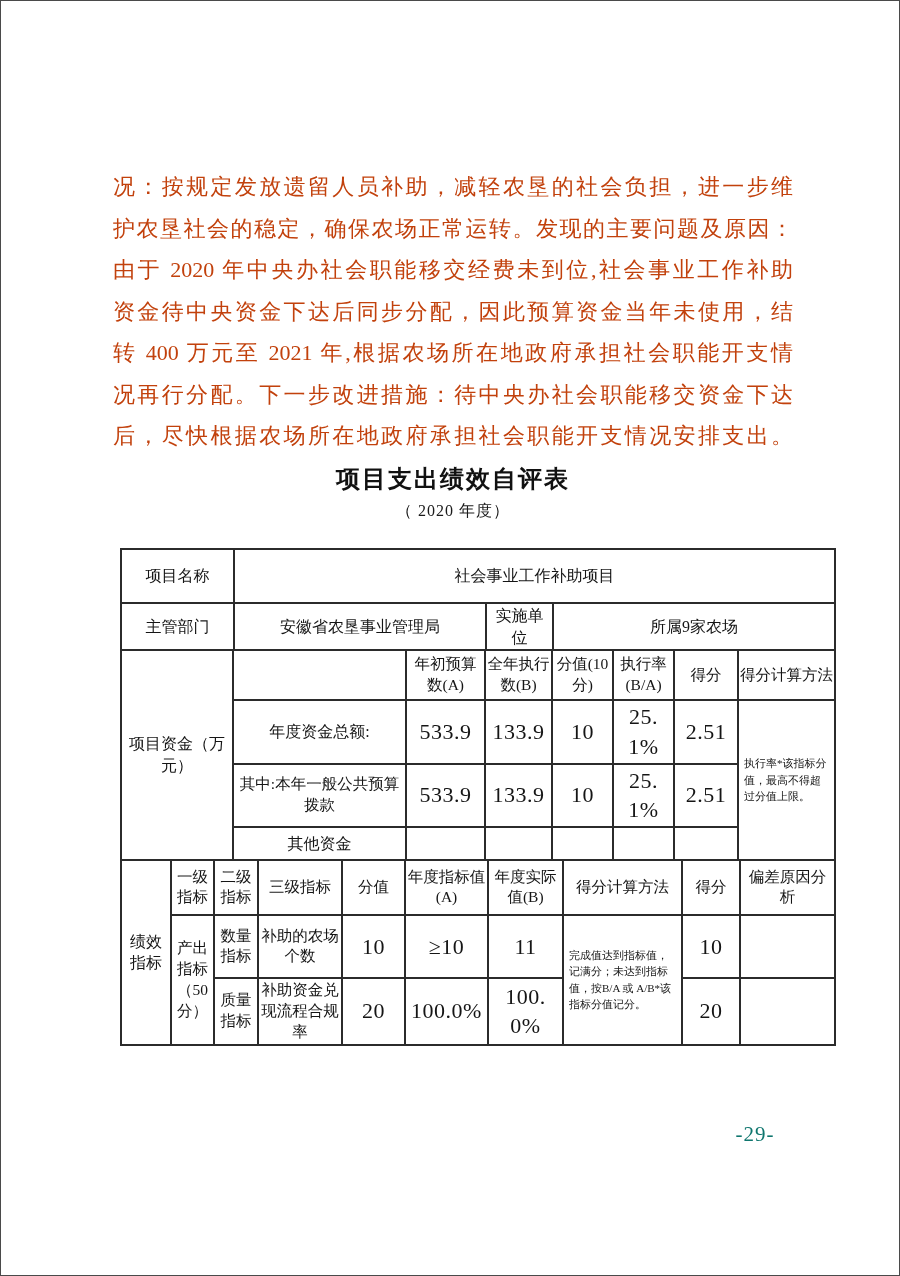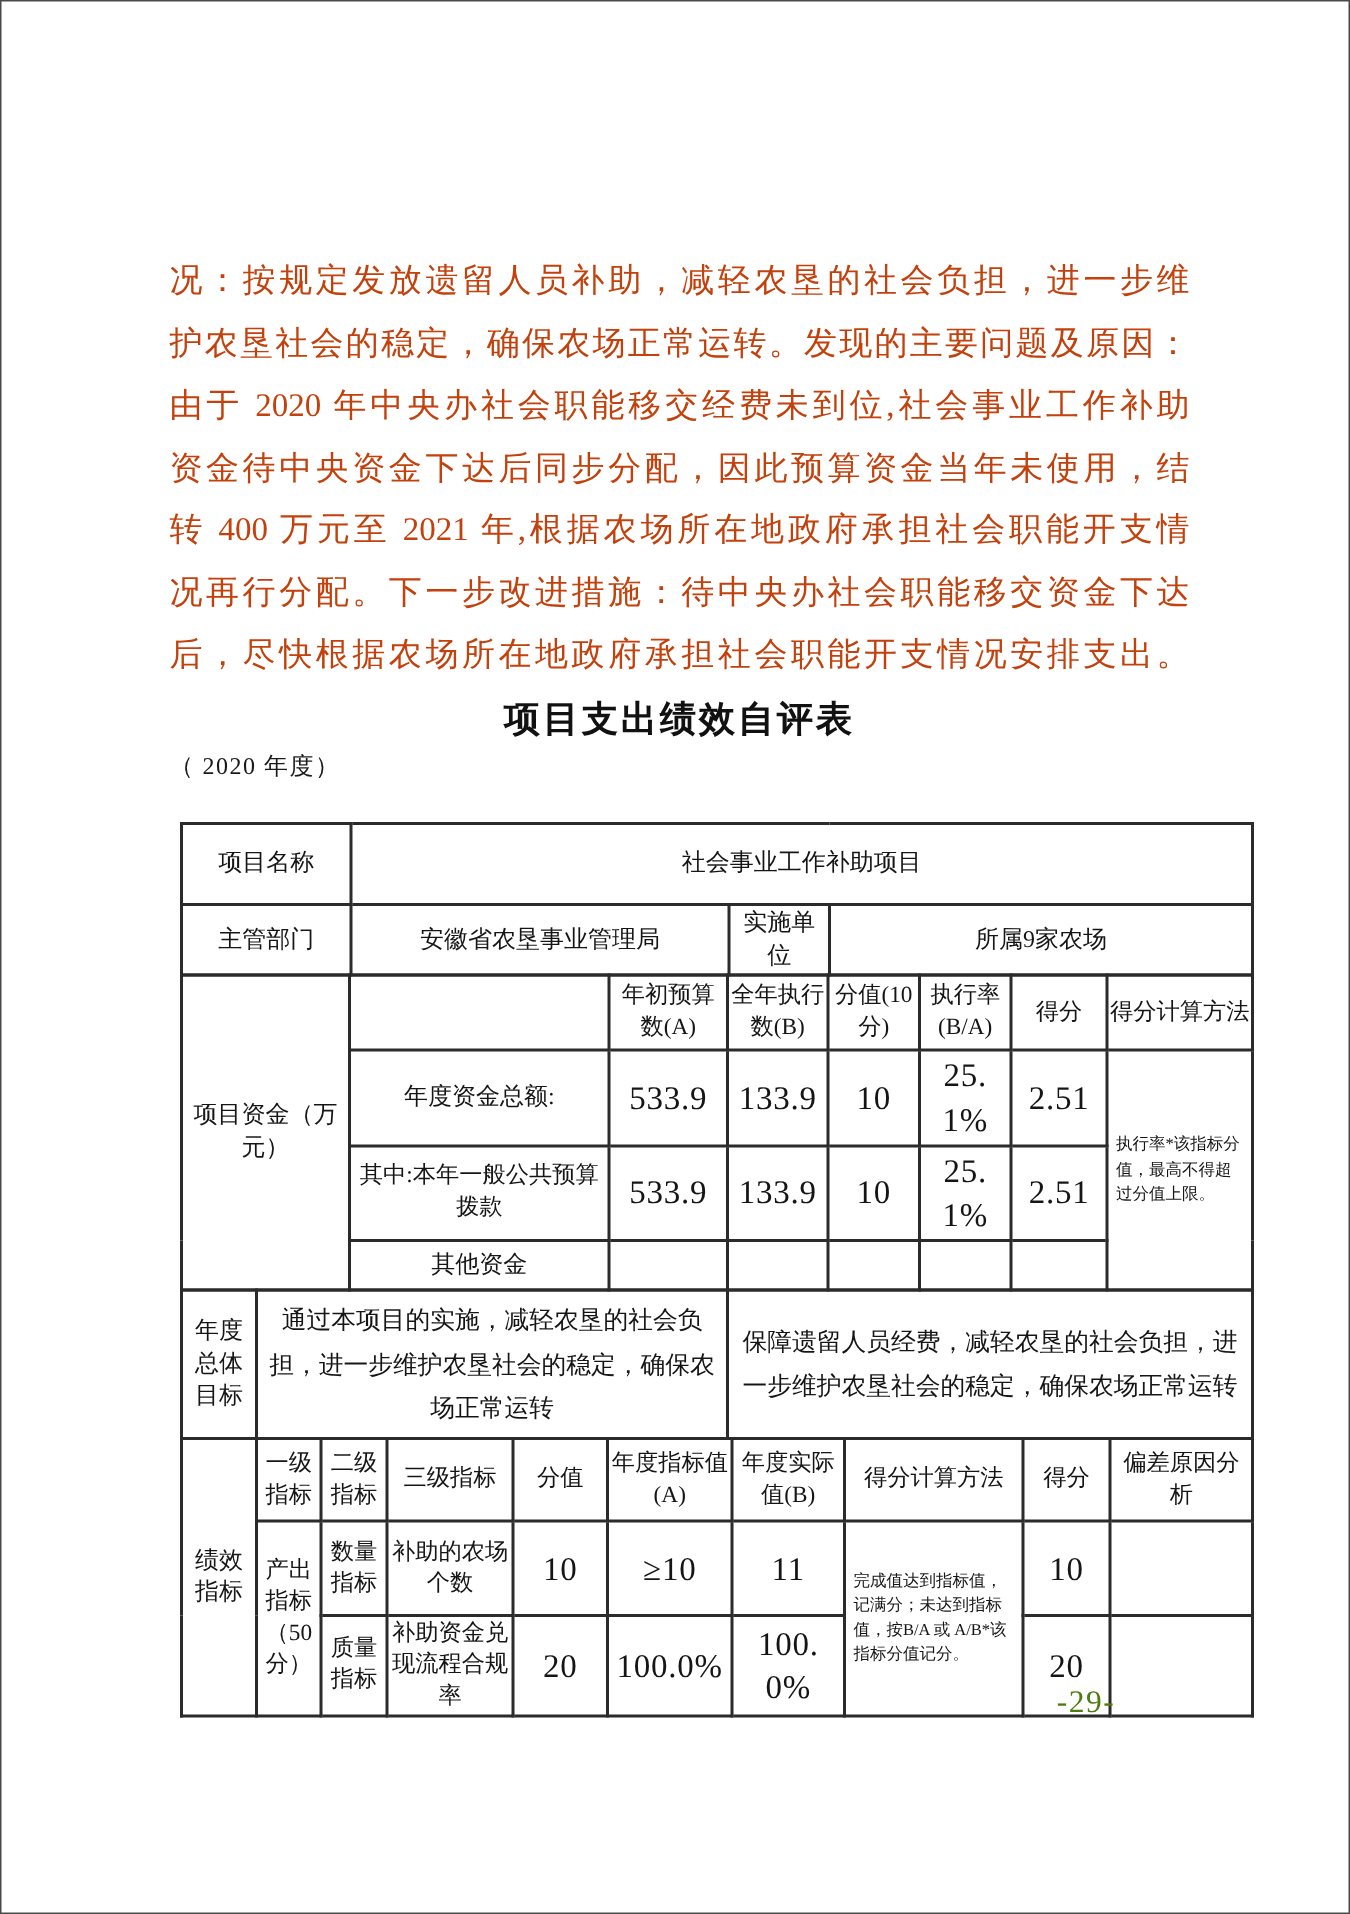--- a/index.html
+++ b/index.html
@@ -31,21 +31,21 @@
   
   .tbl-title{
     position:absolute;left:113px;top:463px;width:680px;
     text-align:center;
     font-family:"Liberation Sans", sans-serif;
     font-weight:700;font-size:24px;letter-spacing:2px;
     color:#111;
   }
   .tbl-subtitle{
     position:absolute;left:113px;top:501px;width:680px;
-    text-align:left;font-size:16px;letter-spacing:1px;color:#1a1a1a;
+    text-align:center;font-size:16px;letter-spacing:1px;color:#1a1a1a;
   }
   
   .tables{position:absolute;left:120px;top:548px;width:716px;}
   table{
     border-collapse:collapse;table-layout:fixed;width:714px;
     font-size:16px;color:#151515;
   }
   table + table{margin-top:-2px;}
   td{
     border:2px solid #2b2b2b;
@@ -57,22 +57,22 @@
   td.num{font-size:22px;letter-spacing:0.5px;}
   td.method{
     text-align:left;padding:3px 5px;line-height:1.5;font-size:11px;
   }
   td.goaltxt{
     text-align:center;padding:4px 6px;line-height:1.8;font-size:16.5px;
   }
   td.small{font-size:15.5px;padding:1px;}
   
   .page-number{
-    position:absolute;top:1122px;left:669px;width:110px;
-    text-align:center;font-size:21px;letter-spacing:1px;color:#4d7c0f;
+    position:absolute;top:1122px;left:700px;width:110px;
+    text-align:center;font-size:21px;letter-spacing:1px;color:#0f766e;
   }
 </style>
 </head>
 <body>
 
 <div class="page-frame"></div>
 
 <div class="main-text">
   <div class="tline">况：按规定发放遗留人员补助，减轻农垦的社会负担，进一步维</div>
   <div class="tline">护农垦社会的稳定，确保农场正常运转。发现的主要问题及原因：</div>
@@ -152,34 +152,20 @@
       <td>其他资金</td>
       <td></td>
       <td></td>
       <td></td>
       <td></td>
       <td></td>
     </tr>
   </tbody>
     </table>
 
-  <table>
-    <colgroup>
-      <col style="width:50px">
-        <col style="width:314px">
-        <col style="width:350px">
-    </colgroup>
-    <tbody>
-        <tr style="height:95px">
-      <td>年度总体目标</td>
-      <td class="goaltxt">通过本项目的实施，减轻农垦的社会负担，进一步维护农垦社会的稳定，确保农场正常运转</td>
-      <td class="goaltxt">保障遗留人员经费，减轻农垦的社会负担，进一步维护农垦社会的稳定，确保农场正常运转</td>
-    </tr>
-  </tbody>
-    </table>
 
   <table>
     <colgroup>
       <col style="width:50px">
         <col style="width:43px">
         <col style="width:44px">
         <col style="width:84px">
       <col style="width:63px">
         <col style="width:83px">
         <col style="width:75px">

